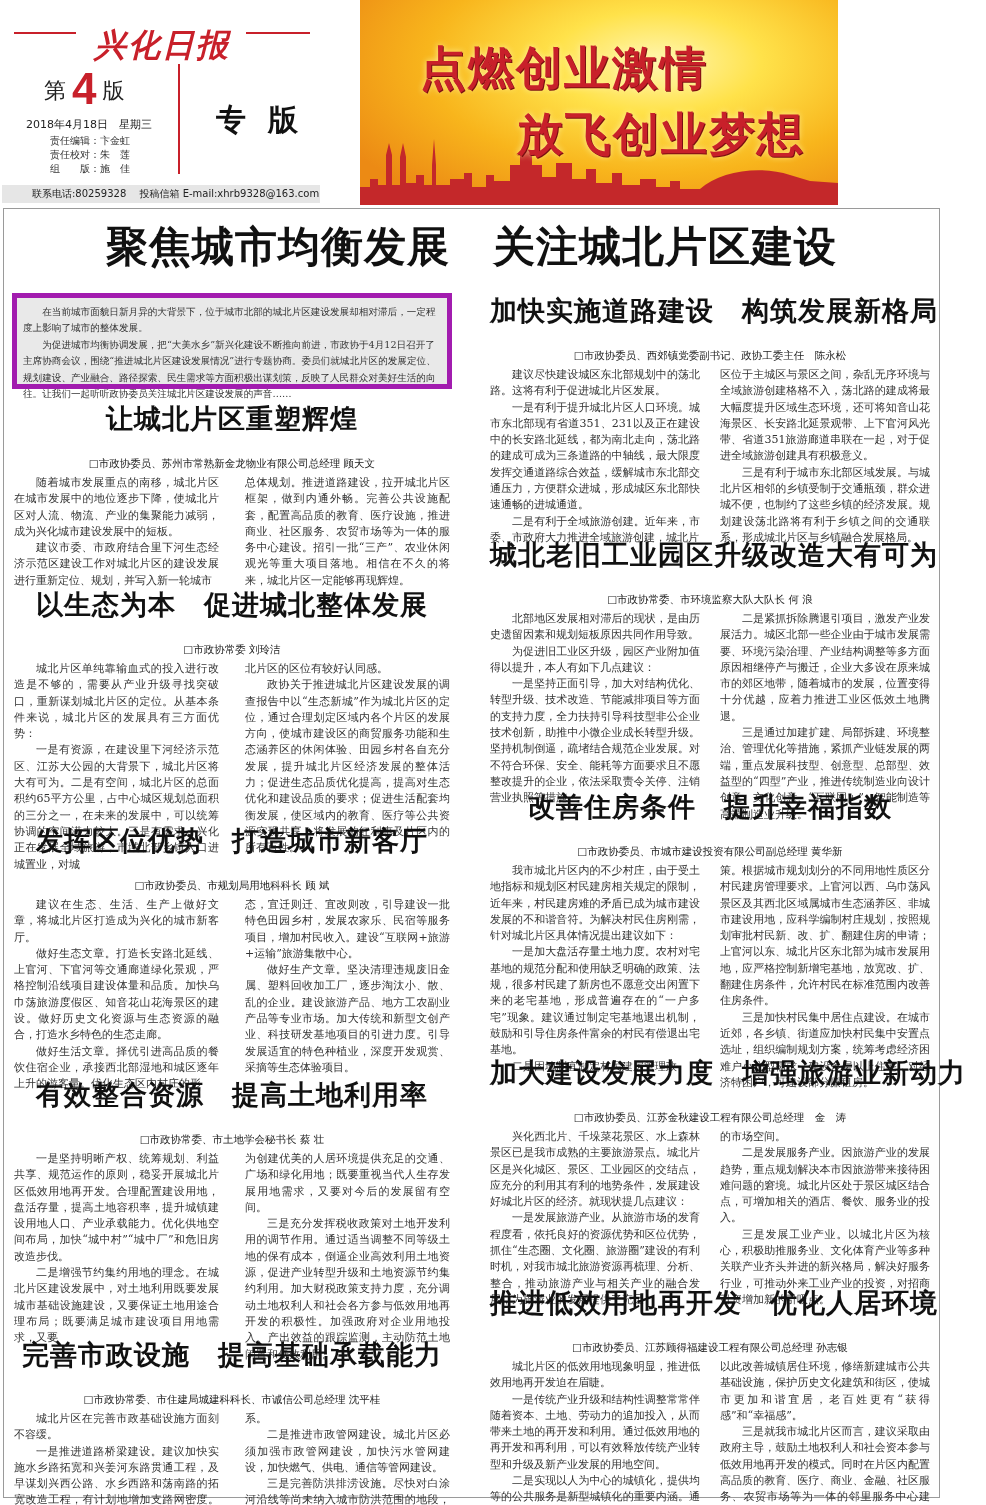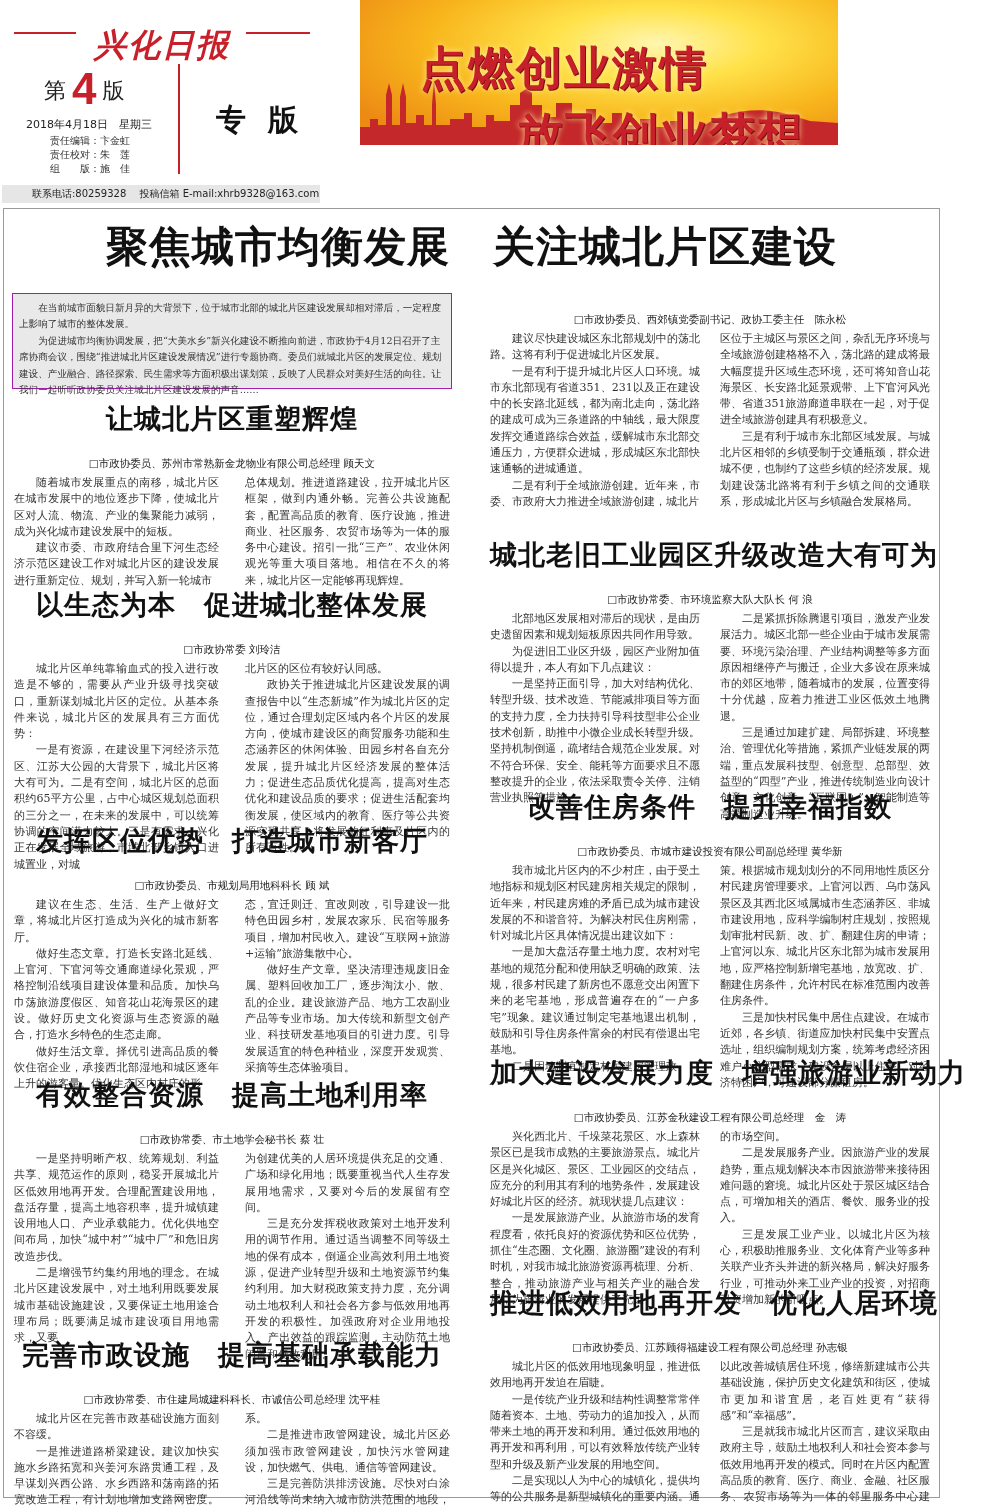--- a/index.html
+++ b/index.html
@@ -13,32 +13,32 @@
   .logo-line.l { left:0; width:62px; }
   .logo-line.r { left:232px; width:64px; }
   .logo-text { position:absolute; left:80px; top:12px; font-family:"DejaVu Serif",serif; font-weight:bold; font-style:italic; font-size:32px; color:#c8202a; letter-spacing:2px; }
   .edition { position:absolute; left:44px; top:64px; font-family:"DejaVu Sans",sans-serif; font-size:22px; color:#222; }
   .edition .num { font-size:44px; font-weight:bold; color:#c8202a; vertical-align:-6px; margin:0 6px; font-family:"Liberation Sans",sans-serif; }
   .date-line { position:absolute; left:26px; top:117px; font-family:"DejaVu Sans",sans-serif; font-size:11px; color:#222; }
   .staff { position:absolute; left:50px; top:134px; font-size:10px; line-height:14px; color:#333; }
   .vdivider { position:absolute; left:178px; top:64px; width:2px; height:110px; background:#c8202a; }
   .section-name { position:absolute; left:216px; top:100px; font-size:30px; font-weight:bold; letter-spacing:22px; color:#111; }
   .contact-bar { position:absolute; left:2px; top:185px; width:318px; height:18px; background:#e6e6e6; font-family:"DejaVu Sans",sans-serif; font-size:10px; line-height:18px; padding-left:30px; color:#222; white-space:nowrap; }
-  .banner { position:absolute; left:360px; top:0; width:478px; height:145px; overflow:hidden;
+  .banner { position:absolute; left:360px; top:0; width:478px; height:205px; overflow:hidden;
     background: radial-gradient(ellipse at 62% 30%, #fff6b0 0%, #ffe24a 25%, #f8b51c 55%, #ec8a14 85%); }
   .banner .skyline { position:absolute; left:0; bottom:0; width:100%; height:70px; }
   .banner .bar { position:absolute; left:0; bottom:0; width:100%; height:14px; background:#c4282a; }
   .banner .b1, .banner .b2 { position:absolute; font-family:"DejaVu Sans",sans-serif; font-weight:bold; color:#c8202a; text-shadow:1px 1px 0 #7a0f10, 0 0 6px #fff3a0; letter-spacing:2px; }
   .banner .b1 { left:60px; top:38px; font-size:46px; }
   .banner .b2 { left:157px; top:104px; font-size:46px; }
 
   
   .frame { position:absolute; left:3px; top:208px; width:937px; height:1290px; border:1px solid #9a9a9a; }
   .main-head { position:absolute; left:0; top:10px; width:100%; text-align:center; font-family:"DejaVu Sans",sans-serif; font-weight:bold; font-size:42px; letter-spacing:1px; color:#111; }
-  .intro { position:absolute; left:8px; top:84px; width:440px; height:96px; background:#e9e9e9; border:1px solid #a21caf; padding:6px 6px; font-size:9.6px; line-height:16.4px; color:#333; }
+  .intro { position:absolute; left:8px; top:84px; width:440px; height:96px; background:#e9e9e9; border:5px solid #a21caf; padding:6px 6px; font-size:9.6px; line-height:16.4px; color:#333; }
   .intro p { text-indent:2em; }
 
   .article { position:absolute; }
   .article h2 { font-family:"DejaVu Serif",serif; font-weight:bold; font-size:27px; text-align:center; color:#111; letter-spacing:1px; white-space:nowrap; line-height:36px; }
   .article .byline { font-family:"DejaVu Sans",sans-serif; font-size:10.5px; text-align:center; color:#222; margin-top:20px; white-space:nowrap; }
   .article .cols { display:flex; justify-content:space-between; margin-top:4px; }
   .article .col { width:205px; font-size:11px; line-height:16.3px; color:#333; text-align:justify; }
   .article .col p { text-indent:2em; }
   .article .col p.cont { text-indent:0; }
 </style>
@@ -152,20 +152,21 @@
       </div>
       <div class="col">
         <p class="cont">系。</p>
         <p>二是推进市政管网建设。城北片区必须加强市政管网建设，加快污水管网建设，加快燃气、供电、通信等管网建设。</p>
         <p>三是完善防洪排涝设施。尽快对白涂河沿线等尚未纳入城市防洪范围的地段，实施防洪设施建设。</p>
       </div>
     </div>
   </div>
 
   <div class="article" style="left:486px; top:84px; width:440px;">
+    <h2>加快实施道路建设　构筑发展新格局</h2>
     <div class="byline">□市政协委员、西郊镇党委副书记、政协工委主任　陈永松</div>
     <div class="cols">
       <div class="col" style="width:210px">
         <p>建议尽快建设城区东北部规划中的荡北路。这将有利于促进城北片区发展。</p>
         <p>一是有利于提升城北片区人口环境。城市东北部现有省道351、231以及正在建设中的长安路北延线，都为南北走向，荡北路的建成可成为三条道路的中轴线，最大限度发挥交通道路综合效益，缓解城市东北部交通压力，方便群众进城，形成城区东北部快速通畅的进城通道。</p>
         <p>二是有利于全域旅游创建。近年来，市委、市政府大力推进全域旅游创建，城北片</p>
       </div>
       <div class="col" style="width:210px">
         <p class="cont">区位于主城区与景区之间，杂乱无序环境与全域旅游创建格格不入，荡北路的建成将最大幅度提升区域生态环境，还可将知音山花海景区、长安路北延景观带、上下官河风光带、省道351旅游廊道串联在一起，对于促进全域旅游创建具有积极意义。</p>
         <p>三是有利于城市东北部区域发展。与城北片区相邻的乡镇受制于交通瓶颈，群众进城不便，也制约了这些乡镇的经济发展。规划建设荡北路将有利于乡镇之间的交通联系，形成城北片区与乡镇融合发展格局。</p>

